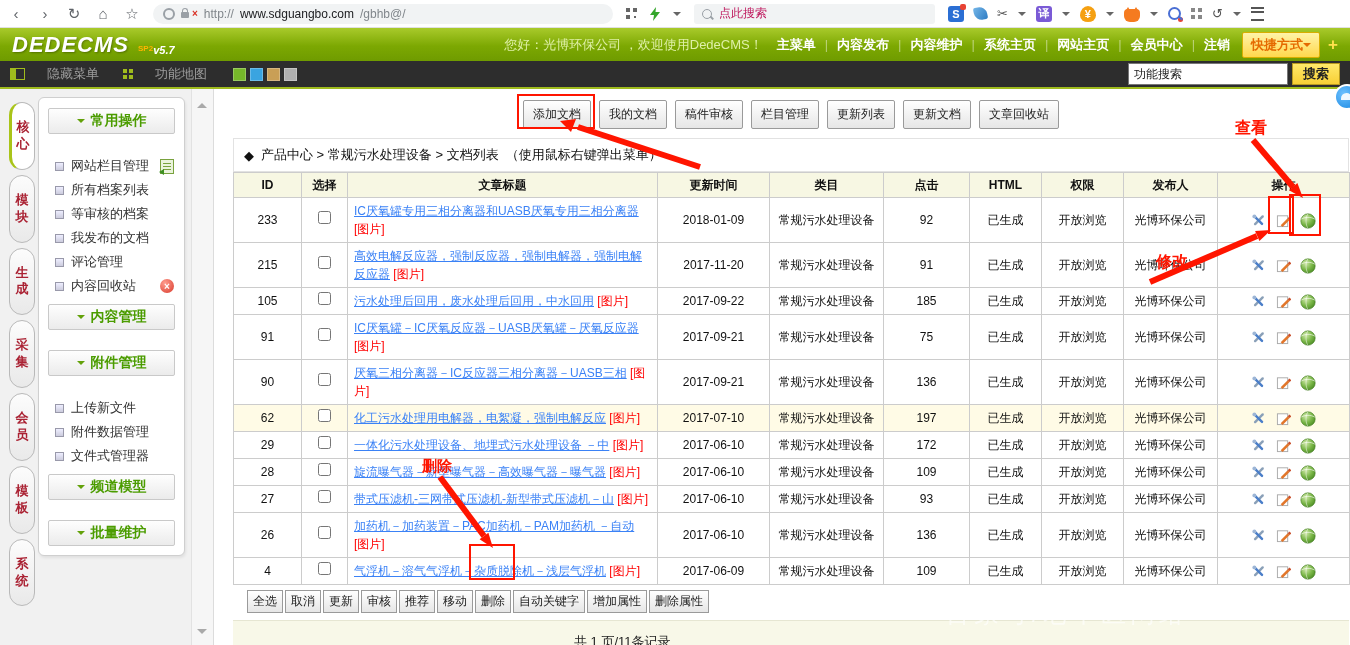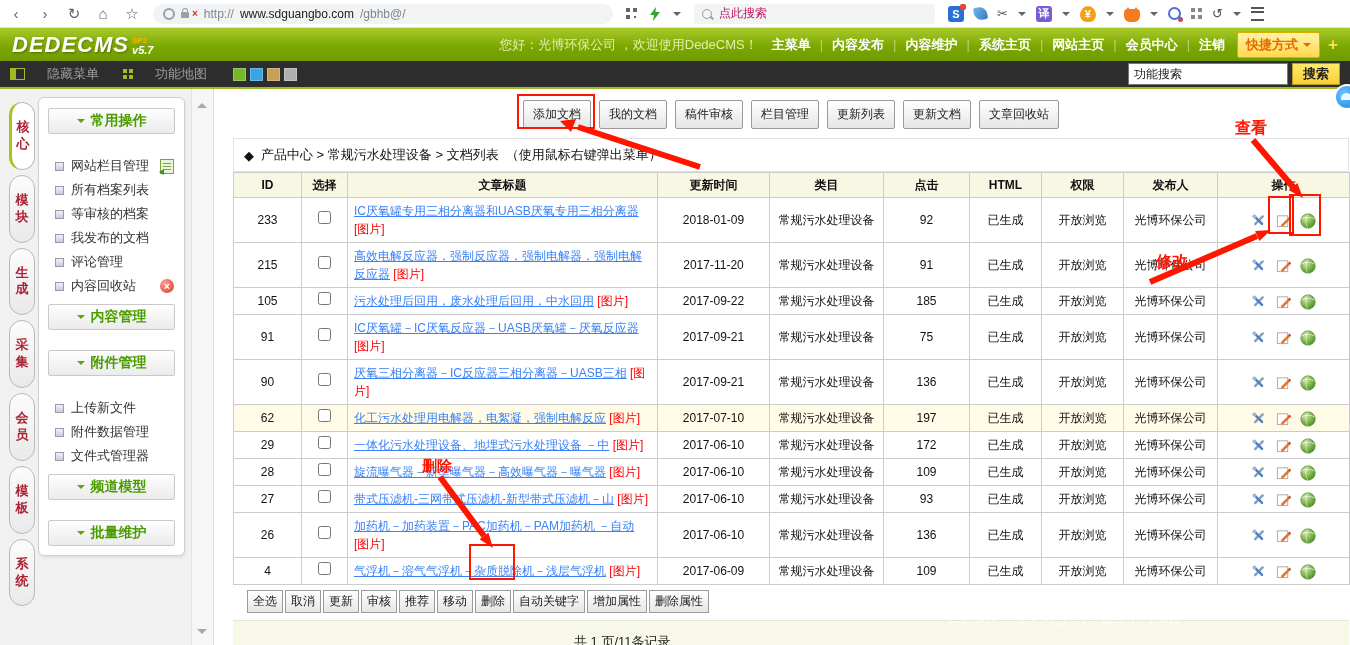--- a/index.html
+++ b/index.html
@@ -37,30 +37,30 @@
   .lensbig::before{content:"";position:absolute;right:-4px;bottom:-4px;width:5px;height:5px;border-radius:50%;background:#e84333}
   .grid2{width:11px;height:11px;position:relative;cursor:pointer}
   .grid2::before{content:"";position:absolute;width:4px;height:4px;background:#888;box-shadow:7px 0 #888,0 7px #888,7px 7px #888}
   .hamb{width:13px;height:10px;border-top:2px solid #555;border-bottom:2px solid #555;position:relative;cursor:pointer}
   .hamb::before{content:"";position:absolute;top:2px;left:0;right:0;height:2px;background:#555}
   .flash{margin-top:1px}
   
   .ghead{height:33px;background:linear-gradient(180deg,#a9ca2b 0%,#7ca802 55%,#6f9b00 100%);display:flex;align-items:center;color:#fff;padding:8px 12px;box-sizing:border-box}
   .logo{display:flex;align-items:flex-end;cursor:pointer}
   .logo-txt{font-size:22px;font-weight:bold;font-style:italic;letter-spacing:1px;text-shadow:1px 1px 2px rgba(0,0,0,.3);line-height:1}
-  .vwrap{display:flex;flex-direction:column;margin-left:3px;line-height:1}
+  .vwrap{display:flex;flex-direction:row;margin-left:9px;line-height:1}
   .vbadge{color:#ffb400;font-size:8px;font-weight:bold}
   .ver{font-size:11px;font-style:italic;font-weight:bold}
   .gright{margin-left:auto;display:flex;align-items:center;font-size:13px}
   .greet{color:#dff0a8;margin-right:14px}
   .gnav{display:flex;list-style:none;margin:0;padding:0;align-items:center}
   .gnav li{display:flex;align-items:center}
   .gnav li+li::before{content:"|";color:rgba(255,255,255,.45);margin:0 9px}
   .gnav a{color:#fff;font-weight:bold;text-decoration:none;cursor:pointer}
-  .shortcut{margin-left:12px;background:linear-gradient(#fff3a8,#ffd84d);border:1px solid #d8ae00;color:#e56a00;font-weight:bold;padding:3px 8px;border-radius:2px;display:flex;gap:5px;align-items:center;font-size:13px;cursor:pointer}
+  .shortcut{margin-left:12px;background:linear-gradient(#fff3a8,#ffd84d);border:1px solid #d8ae00;color:#e56a00;font-weight:bold;padding:3px 8px;border-radius:2px;display:flex;align-items:center;font-size:13px;cursor:pointer}
   .sc-caret{width:0;height:0;border:4px solid transparent;border-top-color:#e56a00;margin-top:4px}
   .gplus{color:#ffe14d;font-weight:bold;font-size:17px;margin-left:8px;cursor:pointer}
   
   .dbar{height:26px;background:#2d2d2d;border-bottom:2px solid #9fbb1d;display:flex;align-items:center;padding:0 10px}
   .dlabel{color:#9c9c9c;font-size:13px;display:flex;align-items:center;gap:22px;margin-right:24px;cursor:pointer}
   .dico-hide{width:13px;height:10px;border:1px solid #9fbb1d;display:flex}
   .dico-hide::before{content:"";width:5px;background:#9fbb1d}
   .dico-map{width:10px;height:10px;position:relative}
   .dico-map::before{content:"";position:absolute;width:4px;height:4px;background:#9fbb1d;box-shadow:6px 0 #9fbb1d,0 6px #9fbb1d,6px 6px #9fbb1d}
   .pal{width:11px;height:11px;margin:0 2px;border:1px solid rgba(255,255,255,.25);cursor:pointer}

